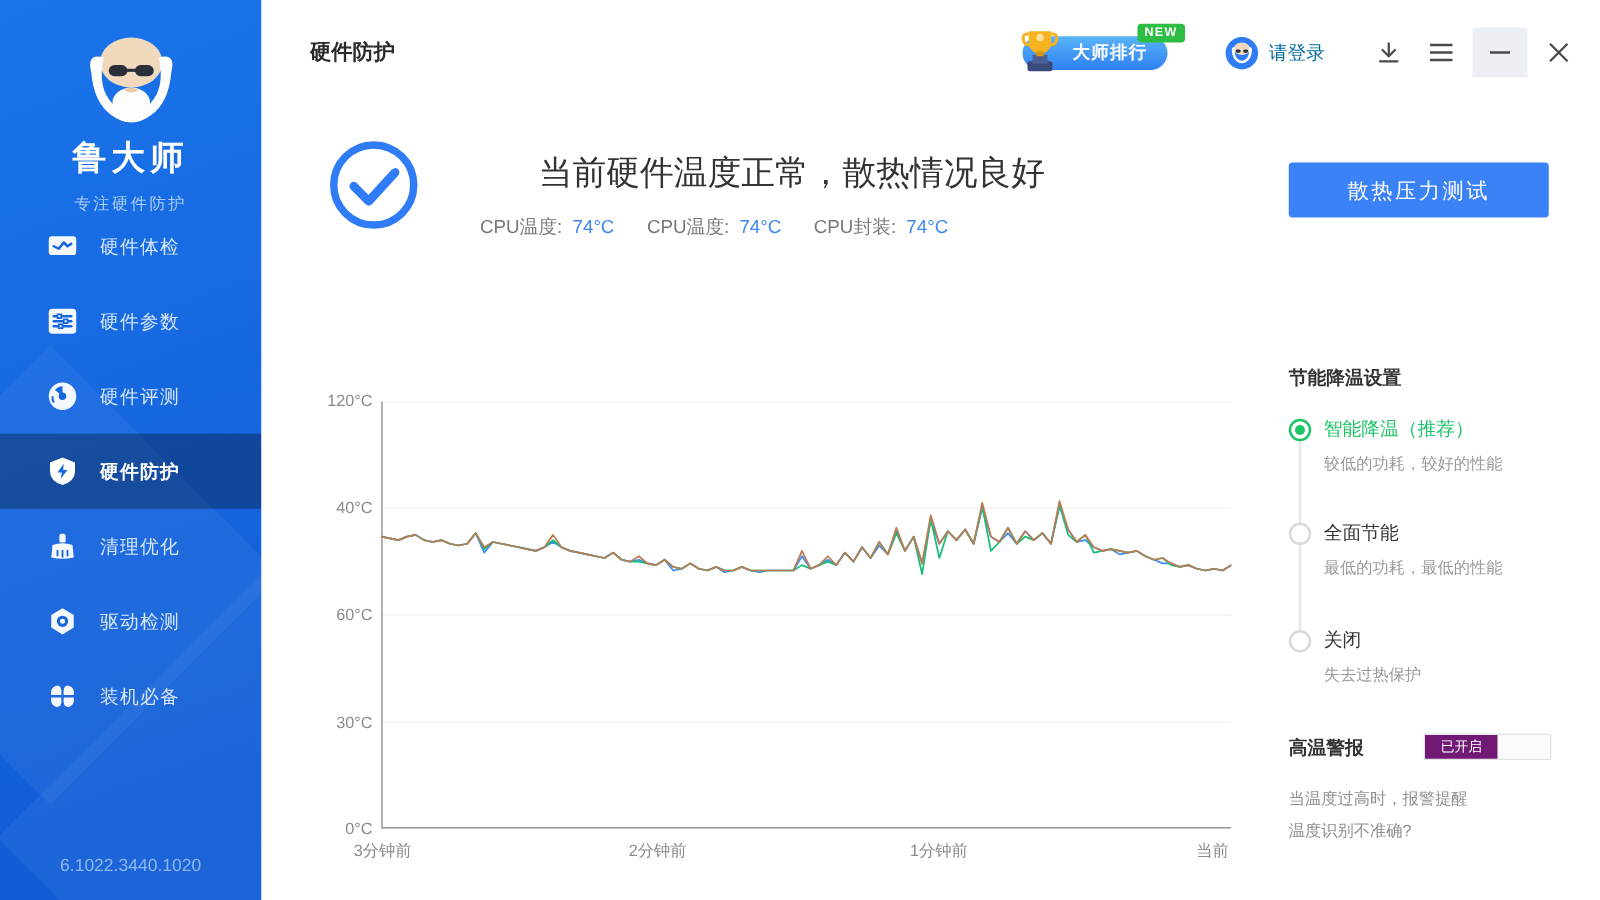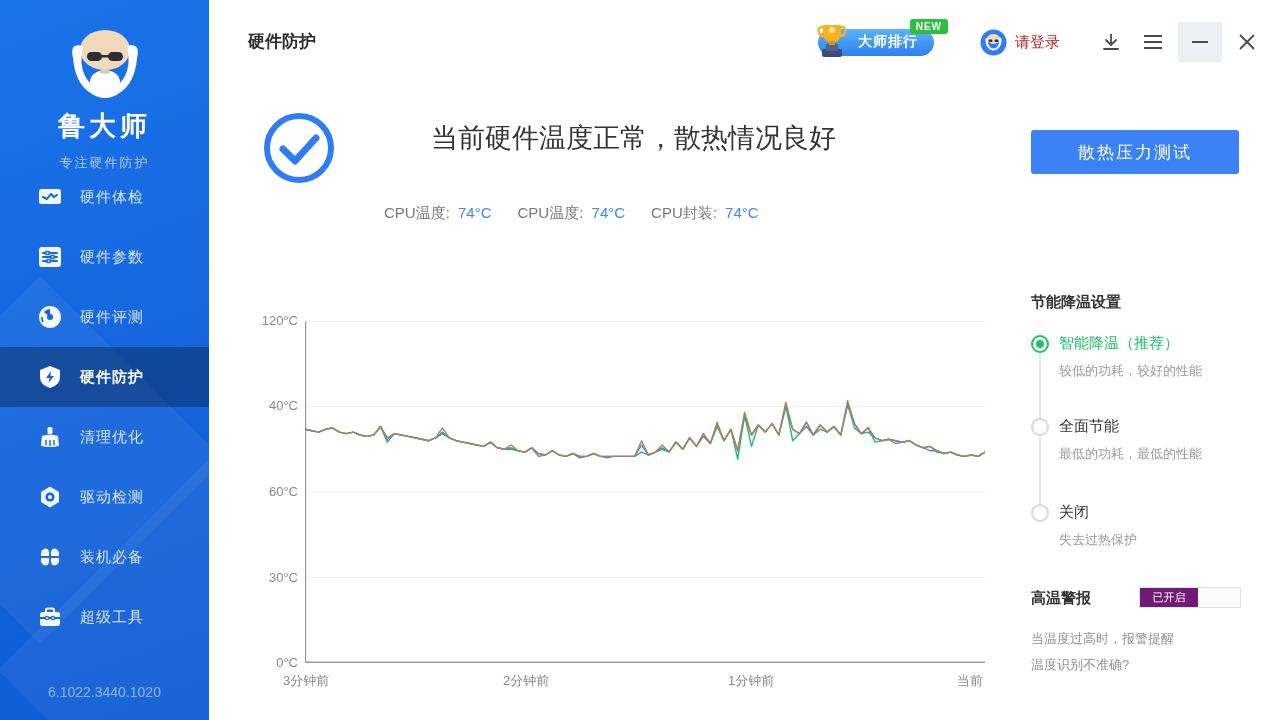--- a/index.html
+++ b/index.html
@@ -31,29 +31,29 @@
   .page-title { position:absolute; left:248px; top:30px; font-size:17px; font-weight:bold; color:#2b2b2b; }
   .topbar-right { position:absolute; right:16px; top:21px; height:42px; display:flex; align-items:center; }
   .rank-pill { position:relative; height:27px; margin-right:46px; padding:0 16px 0 40px;
                background:linear-gradient(180deg,#5ab4f9,#2e7ff1); border-radius:14px;
                display:flex; align-items:center; cursor:pointer; }
   .rank-pill .rank-label { color:#fff; font-size:14px; font-weight:bold; letter-spacing:1px; }
   .rank-trophy { position:absolute; left:-6px; top:-10px; }
   .new-badge { position:absolute; right:-14px; top:-10px; background:#2ebd43; color:#fff;
                font-size:10px; font-weight:bold; padding:2px 6px; border-radius:3px; letter-spacing:1px; }
   .login-wrap { display:flex; align-items:center; margin-right:26px; cursor:pointer; }
-  .login-label { margin-left:8px; font-size:15px; color:#b91c1c; }
+  .login-label { margin-left:8px; font-size:15px; color:#0369a1; }
   .win-btn { width:34px; height:40px; display:flex; align-items:center; justify-content:center; cursor:pointer; margin-left:8px; }
   .win-btn.min { background:#ecf0f5; width:44px; }
 
   
   .check-icon { position:absolute; left:262px; top:111px; }
   .headline { position:absolute; left:383px; top:120px; font-size:27px; font-weight:500; color:#333;margin-left:48px; }
   .stats-row { position:absolute; left:384px; top:172px; display:flex; font-size:15px; }
-  .stat { margin-right:26px;margin-top:32px; }
+  .stat { margin-right:26px; }
   .stat .stat-label { color:#777; }
   .stat .stat-value { color:#3e86f0; margin-left:4px; }
   .test-btn { position:absolute; left:1031px; top:130px; width:208px; height:44px; background:#3b82f6;
               color:#fff; font-size:17px; letter-spacing:2px; border:none; border-radius:3px;
               display:flex; align-items:center; justify-content:center; cursor:pointer; }
 
   
   .y-labels { position:absolute; left:238px; top:0; width:60px; }
   .y-labels span { position:absolute; right:0; width:60px; text-align:right; font-size:13px; color:#8a8a8a; }
   .plot { position:absolute; left:305px; top:321px; width:680px; height:342px; }
@@ -162,30 +162,20 @@
       </div>
       <div class="nav-item">
         <svg class="nav-icon" viewBox="0 0 24 24">
           <path d="M11 11 H3 Q2 5 7 3.5 Q12 3 11 11 Z" fill="#fff" opacity="0.95"></path>
           <path d="M13 11 H21 Q22 5 17 3.5 Q12 3 13 11 Z" fill="#fff" opacity="0.95"></path>
           <path d="M11 13 H3 Q2 19 7 20.5 Q12 21 11 13 Z" fill="#fff" opacity="0.95"></path>
           <path d="M13 13 H21 Q22 19 17 20.5 Q12 21 13 13 Z" fill="#fff" opacity="0.95"></path>
         </svg>
         <span class="nav-label">装机必备</span>
       </div>
-      <div class="nav-item">
-        <svg class="nav-icon" viewBox="0 0 24 24">
-          <rect x="2" y="7" width="20" height="14" rx="2.5" fill="#fff" opacity="0.95"></rect>
-          <path d="M8 7 V5 Q8 3.5 9.5 3.5 H14.5 Q16 3.5 16 5 V7" fill="none" stroke="#fff" stroke-width="2"></path>
-          <rect x="2" y="12" width="20" height="2" fill="#1565de"></rect>
-          <circle cx="9" cy="13" r="1.6" fill="#fff" stroke="#1565de" stroke-width="1.2"></circle>
-          <circle cx="15" cy="13" r="1.6" fill="#fff" stroke="#1565de" stroke-width="1.2"></circle>
-        </svg>
-        <span class="nav-label">超级工具</span>
-      </div>
     </div>
 
     <div class="version">6.1022.3440.1020</div>
   </div>
 
   <div class="page-title">硬件防护</div>
 
   <div class="topbar-right">
     <div class="rank-pill">
       <svg class="rank-trophy" width="40" height="42" viewBox="0 0 40 42">

